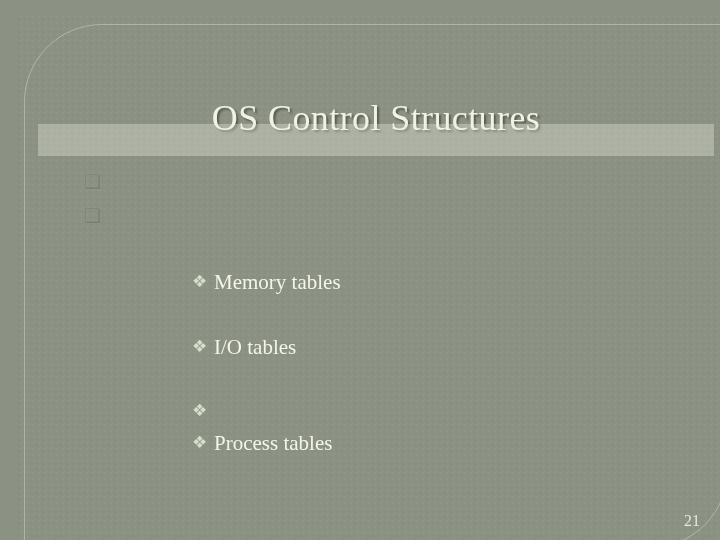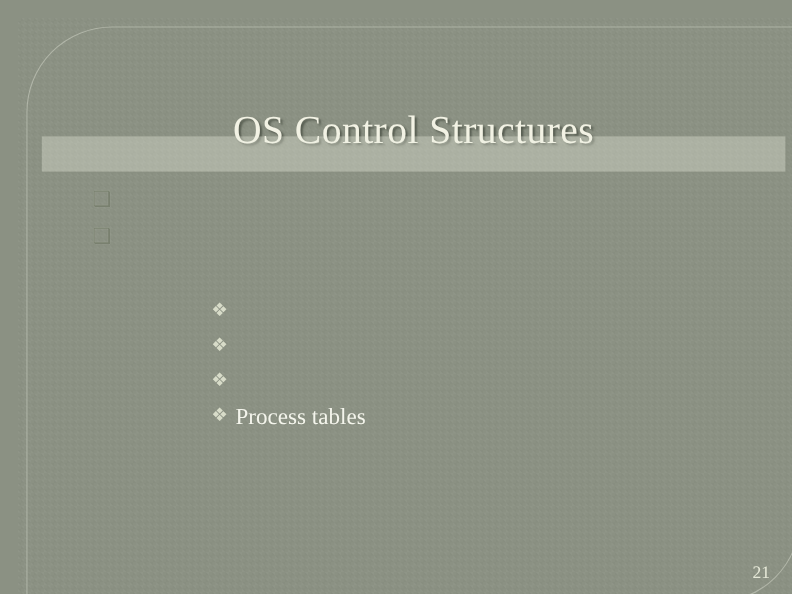--- a/index.html
+++ b/index.html
@@ -139,24 +139,26 @@
     </div>
 
     <div class="bullet-l1">
       <span class="marker">❑</span>
     </div>
 
     <div class="sub-list">
 
       <div class="bullet-l2">
         <span class="marker">❖</span>
+        <span>Memory tables</span>
       </div>
 
       <div class="bullet-l2">
         <span class="marker">❖</span>
+        <span>I/O tables</span>
       </div>
 
       <div class="bullet-l2">
         <span class="marker">❖</span>
       </div>
 
       <div class="bullet-l2">
         <span class="marker">❖</span>
         <span>Process tables</span>
       </div>

